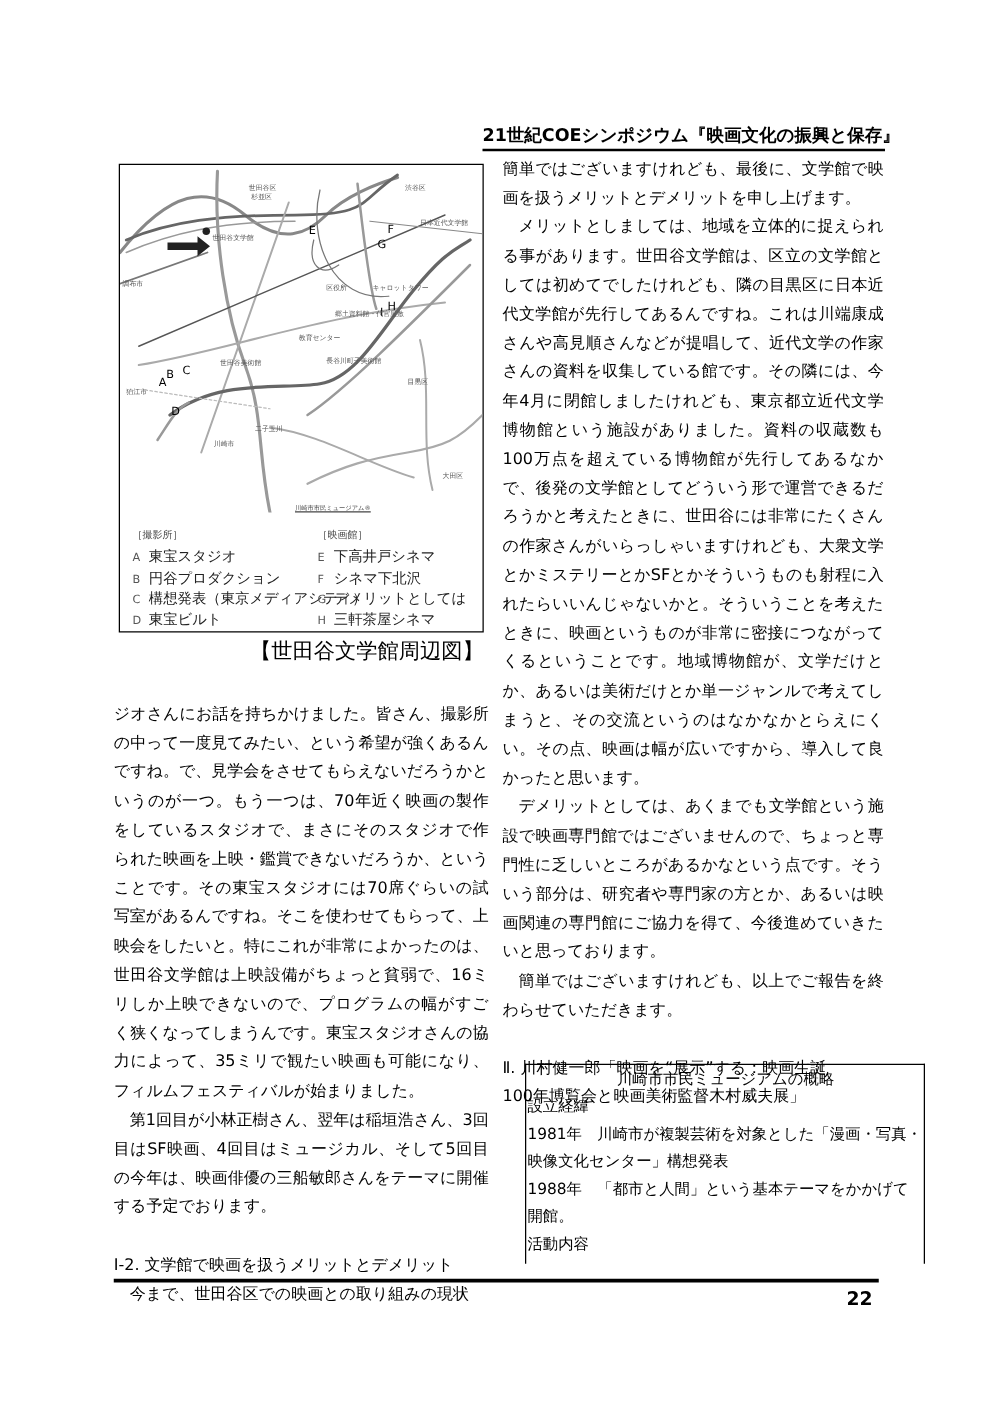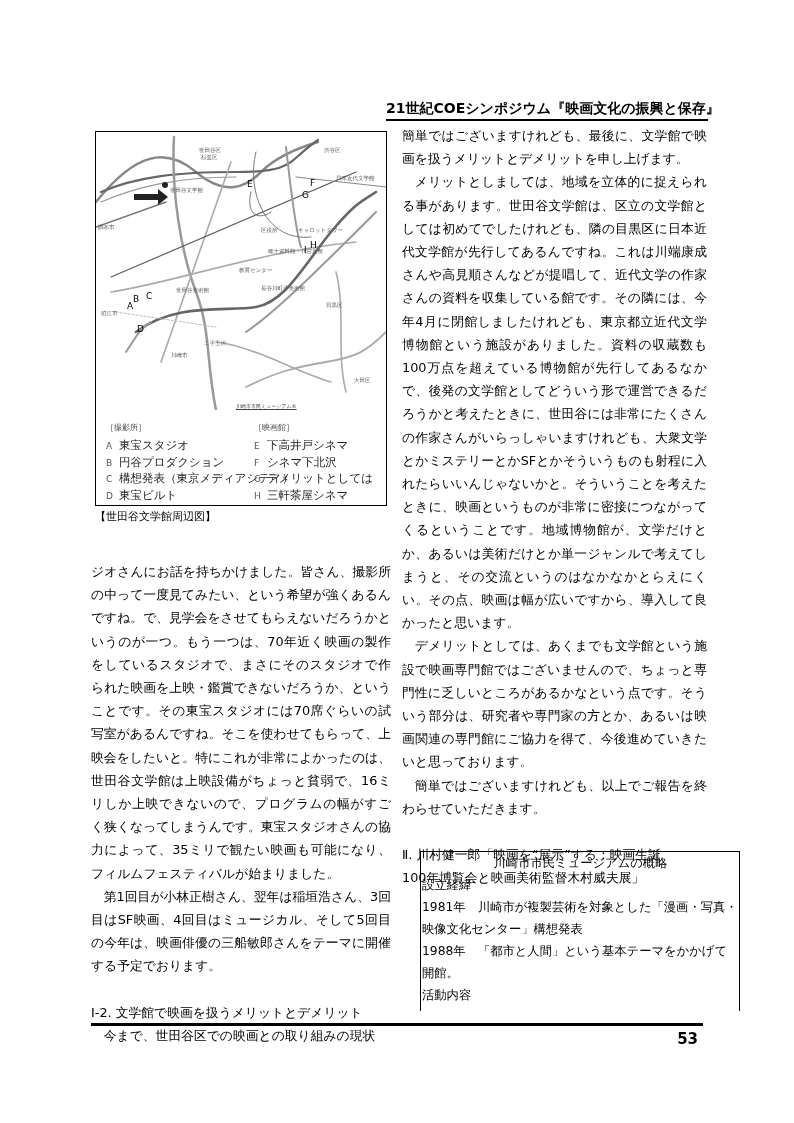--- a/index.html
+++ b/index.html
@@ -14,21 +14,21 @@
   .map { position:absolute; left:0; top:0; width:290px; height:278px; }
   .map-caption-inner { position:absolute; left:140px; top:271px; font-size:5px; color:#444;
                        text-decoration:underline; white-space:nowrap; }
   .legend { position:absolute; left:10px; top:290px; width:272px; font-size:11.5px; color:#222; }
   .legend-col { position:absolute; top:0; }
   .legend-col.left { left:0; }
   .legend-col.right { left:148px; }
   .legend-head { font-size:8px; color:#444; margin-bottom:4px; }
   .legend-item { height:16.5px; line-height:16.5px; white-space:nowrap; }
   .legend-key { display:inline-block; width:13px; font-size:9px; color:#555; }
-  .fig-title { position:absolute; left:95px; top:509px; width:292px; text-align:left; font-size:11px; }
+  .fig-title { position:absolute; left:95px; top:509px; width:292px; text-align:right; font-size:17px; }
 
   .col { position:absolute; font-size:12.8px; line-height:23.2px; }
   .col.left { left:91px; top:540px; width:300px;margin-top:20px; }
   .col.right { left:402px; top:124px; width:305px; }
   .col p { margin:0; text-align:justify; text-align-last:left; }
   .col p.indent { text-indent:1em; }
   .sec-head { margin:0; }
   .sec-head-center { text-align:center; margin:0; }
   .spacer { height:23px; }
 
@@ -153,13 +153,13 @@
   <div class="title">川崎市市民ミュージアムの概略</div>
   <div>設立経緯</div>
   <div>1981年　川崎市が複製芸術を対象とした「漫画・写真・</div>
   <div>映像文化センター」構想発表</div>
   <div>1988年　「都市と人間」という基本テーマをかかげて</div>
   <div>開館。</div>
   <div>活動内容</div>
 </div>
 
 <div class="footer-rule"></div>
-<div class="page-number">53</div>
+<div class="page-number">22</div>
 
 </body></html>

